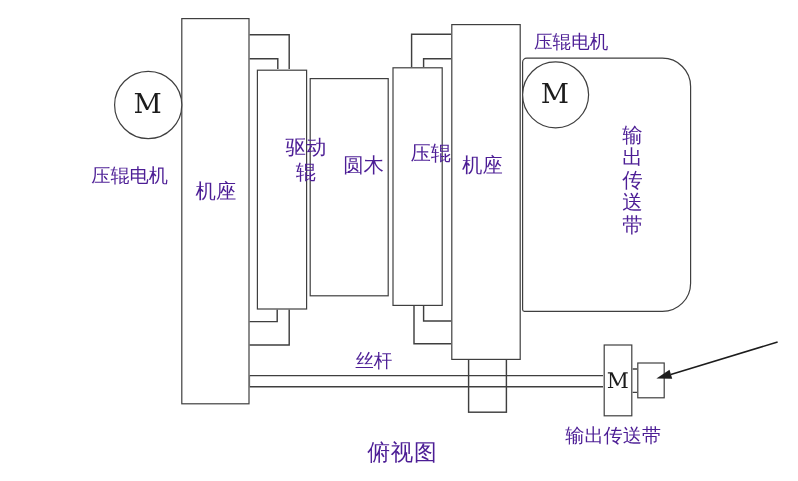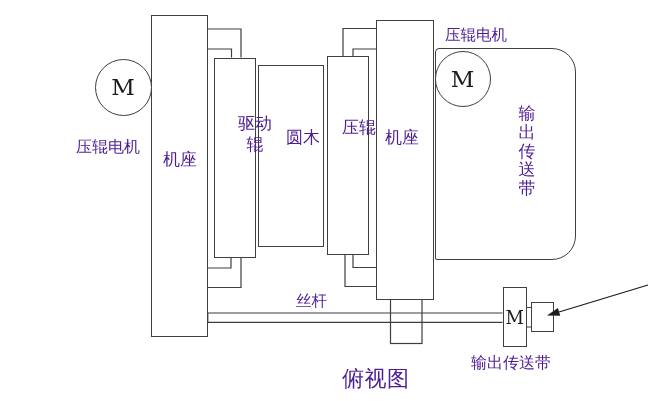--- a/index.html
+++ b/index.html
@@ -17,21 +17,21 @@
     position:absolute;background:#ffffff;border:1.5px solid #3f3f3f;
     border-radius:50%;box-sizing:border-box;
     display:flex;align-items:center;justify-content:center;
   }
   .motor-m{font-size:23px;color:#1c1c1c;}
   .small-m{font-size:18px;color:#1c1c1c;}
   .lbl{position:absolute;white-space:nowrap;color:#4c1d95;}
   .lbl-17{font-size:17px;}
   .lbl-16{font-size:16px;}
   .lbl-15{font-size:15.5px;}
-  .lbl-19{font-size:22px;letter-spacing:0.5px;margin-left:36px;}
+  .lbl-19{font-size:19px;letter-spacing:0.5px;}
   .two-line{white-space:normal;text-align:center;line-height:21px;}
   .vert{white-space:normal;width:20px;line-height:18.8px;text-align:center;word-break:break-all;}
   .conveyor{border-radius:4px 24px 24px 2px;}
   .mbox{display:flex;align-items:center;justify-content:center;}
 </style>
 </head>
 <body>
 
 <div class="canvas">
 

